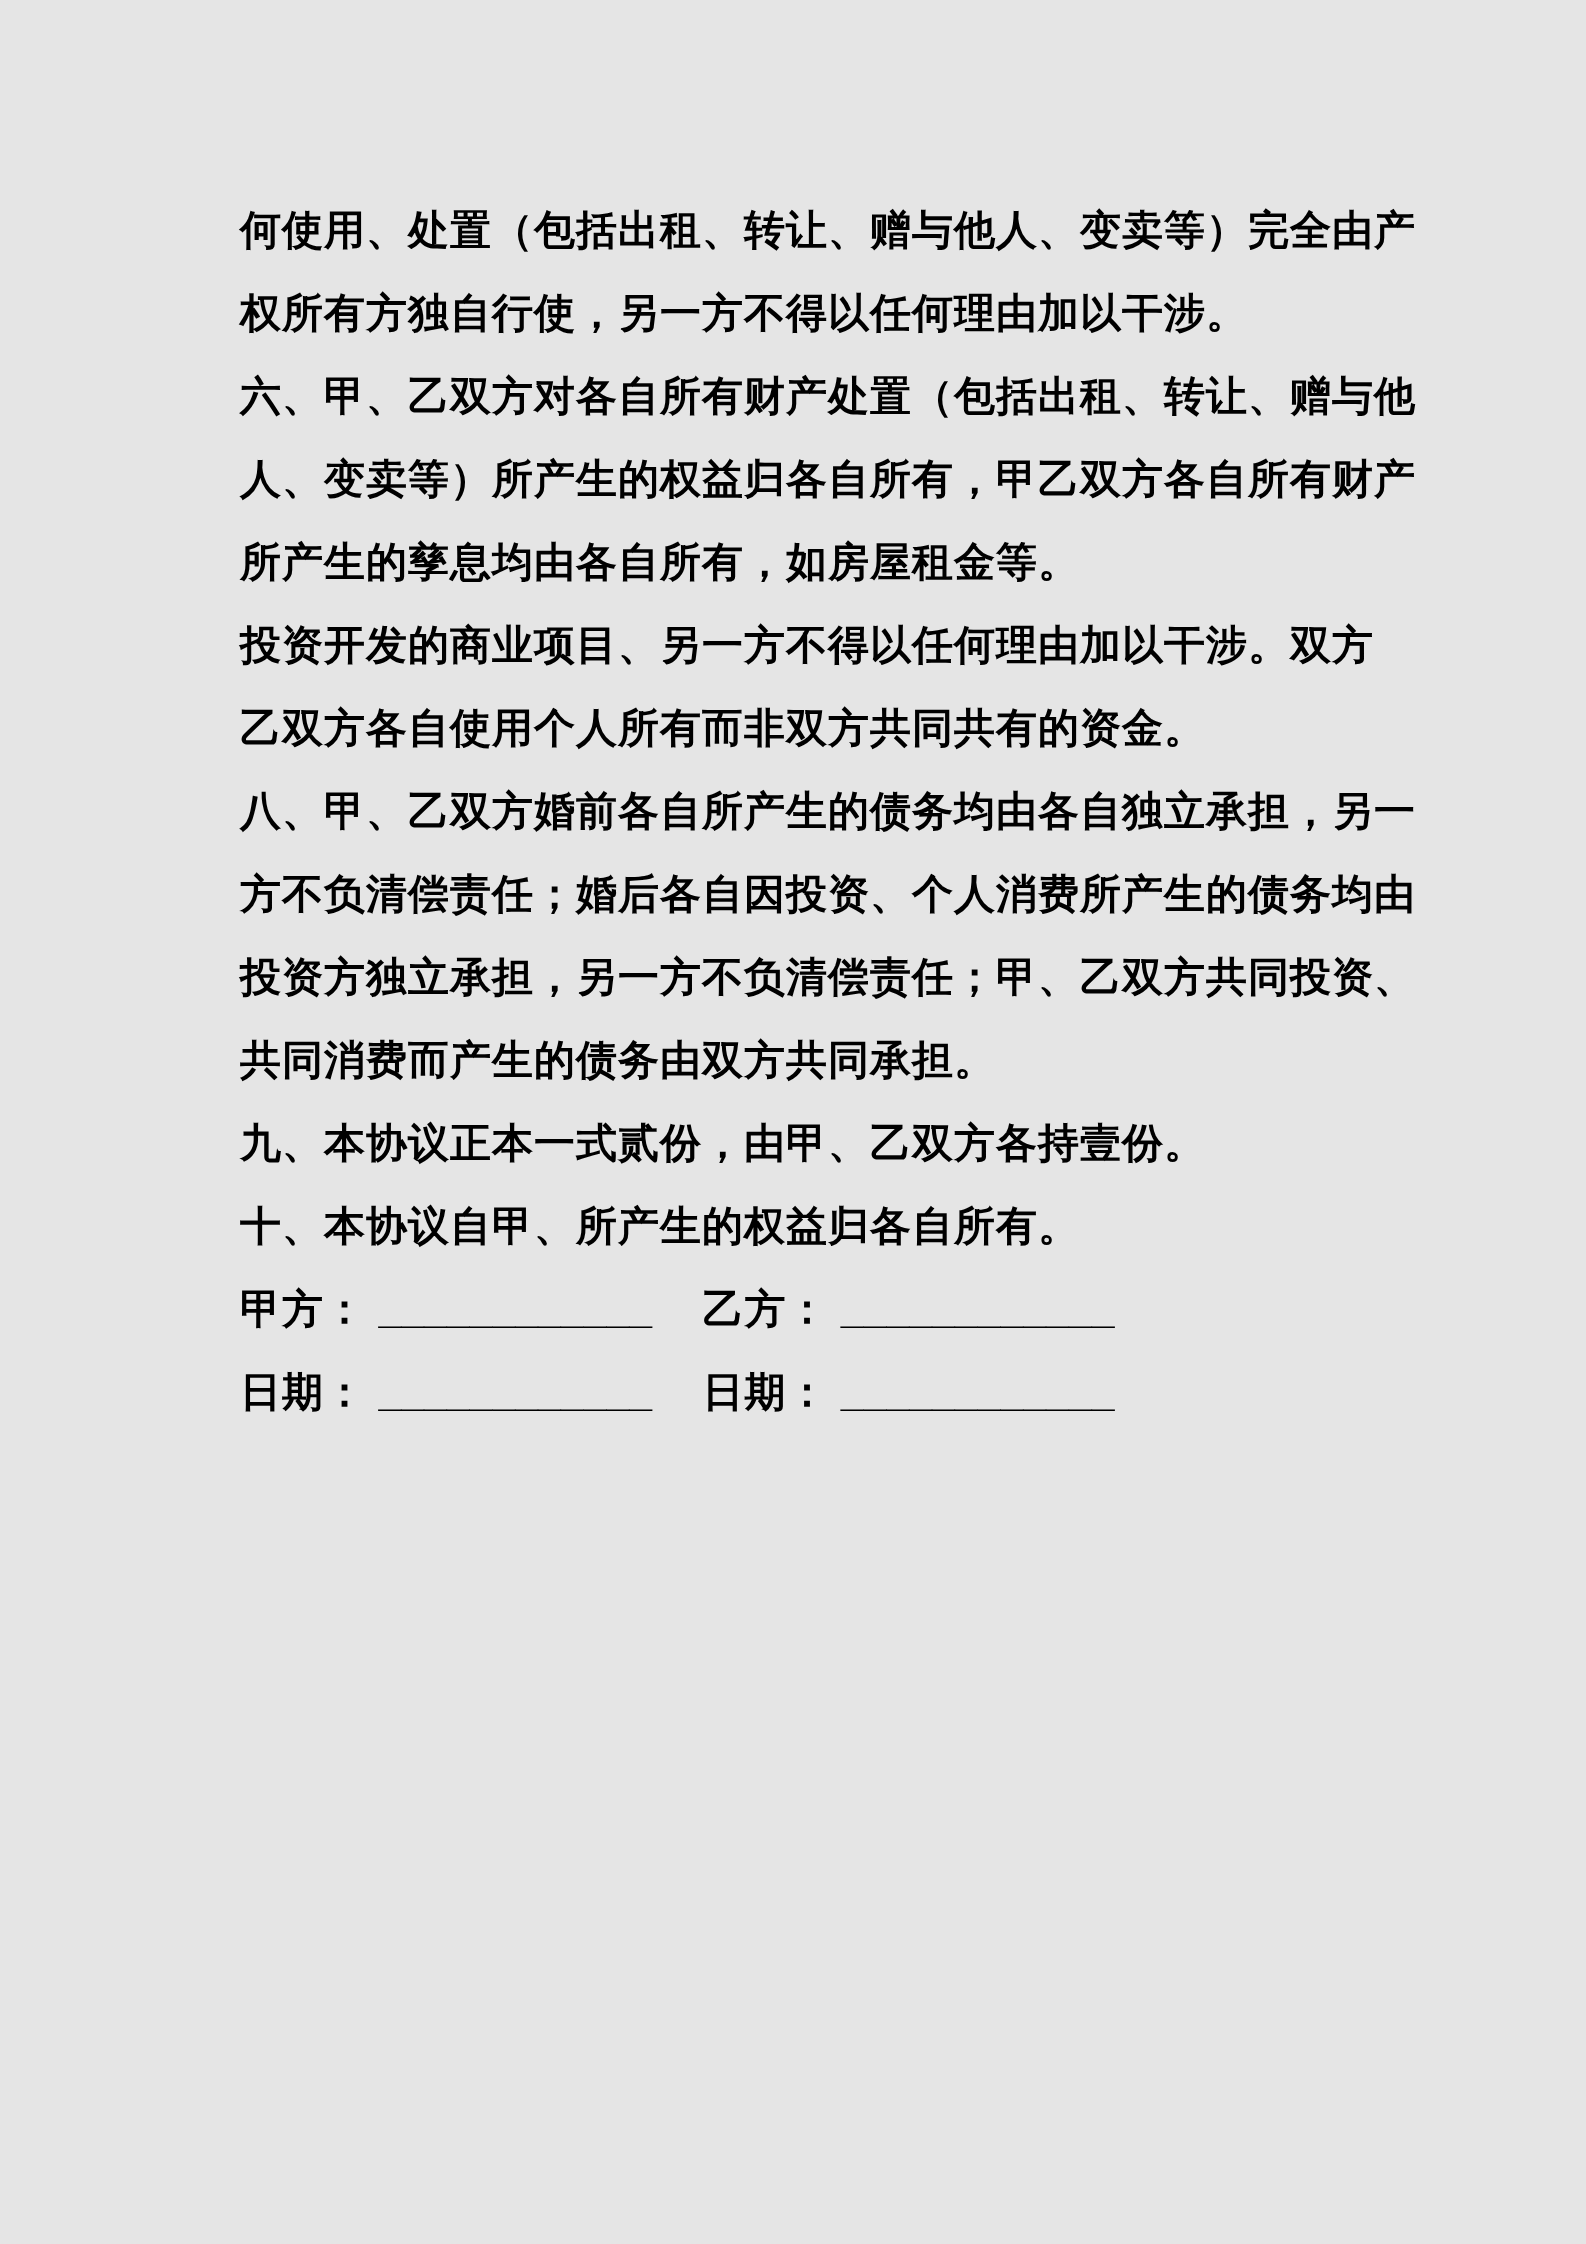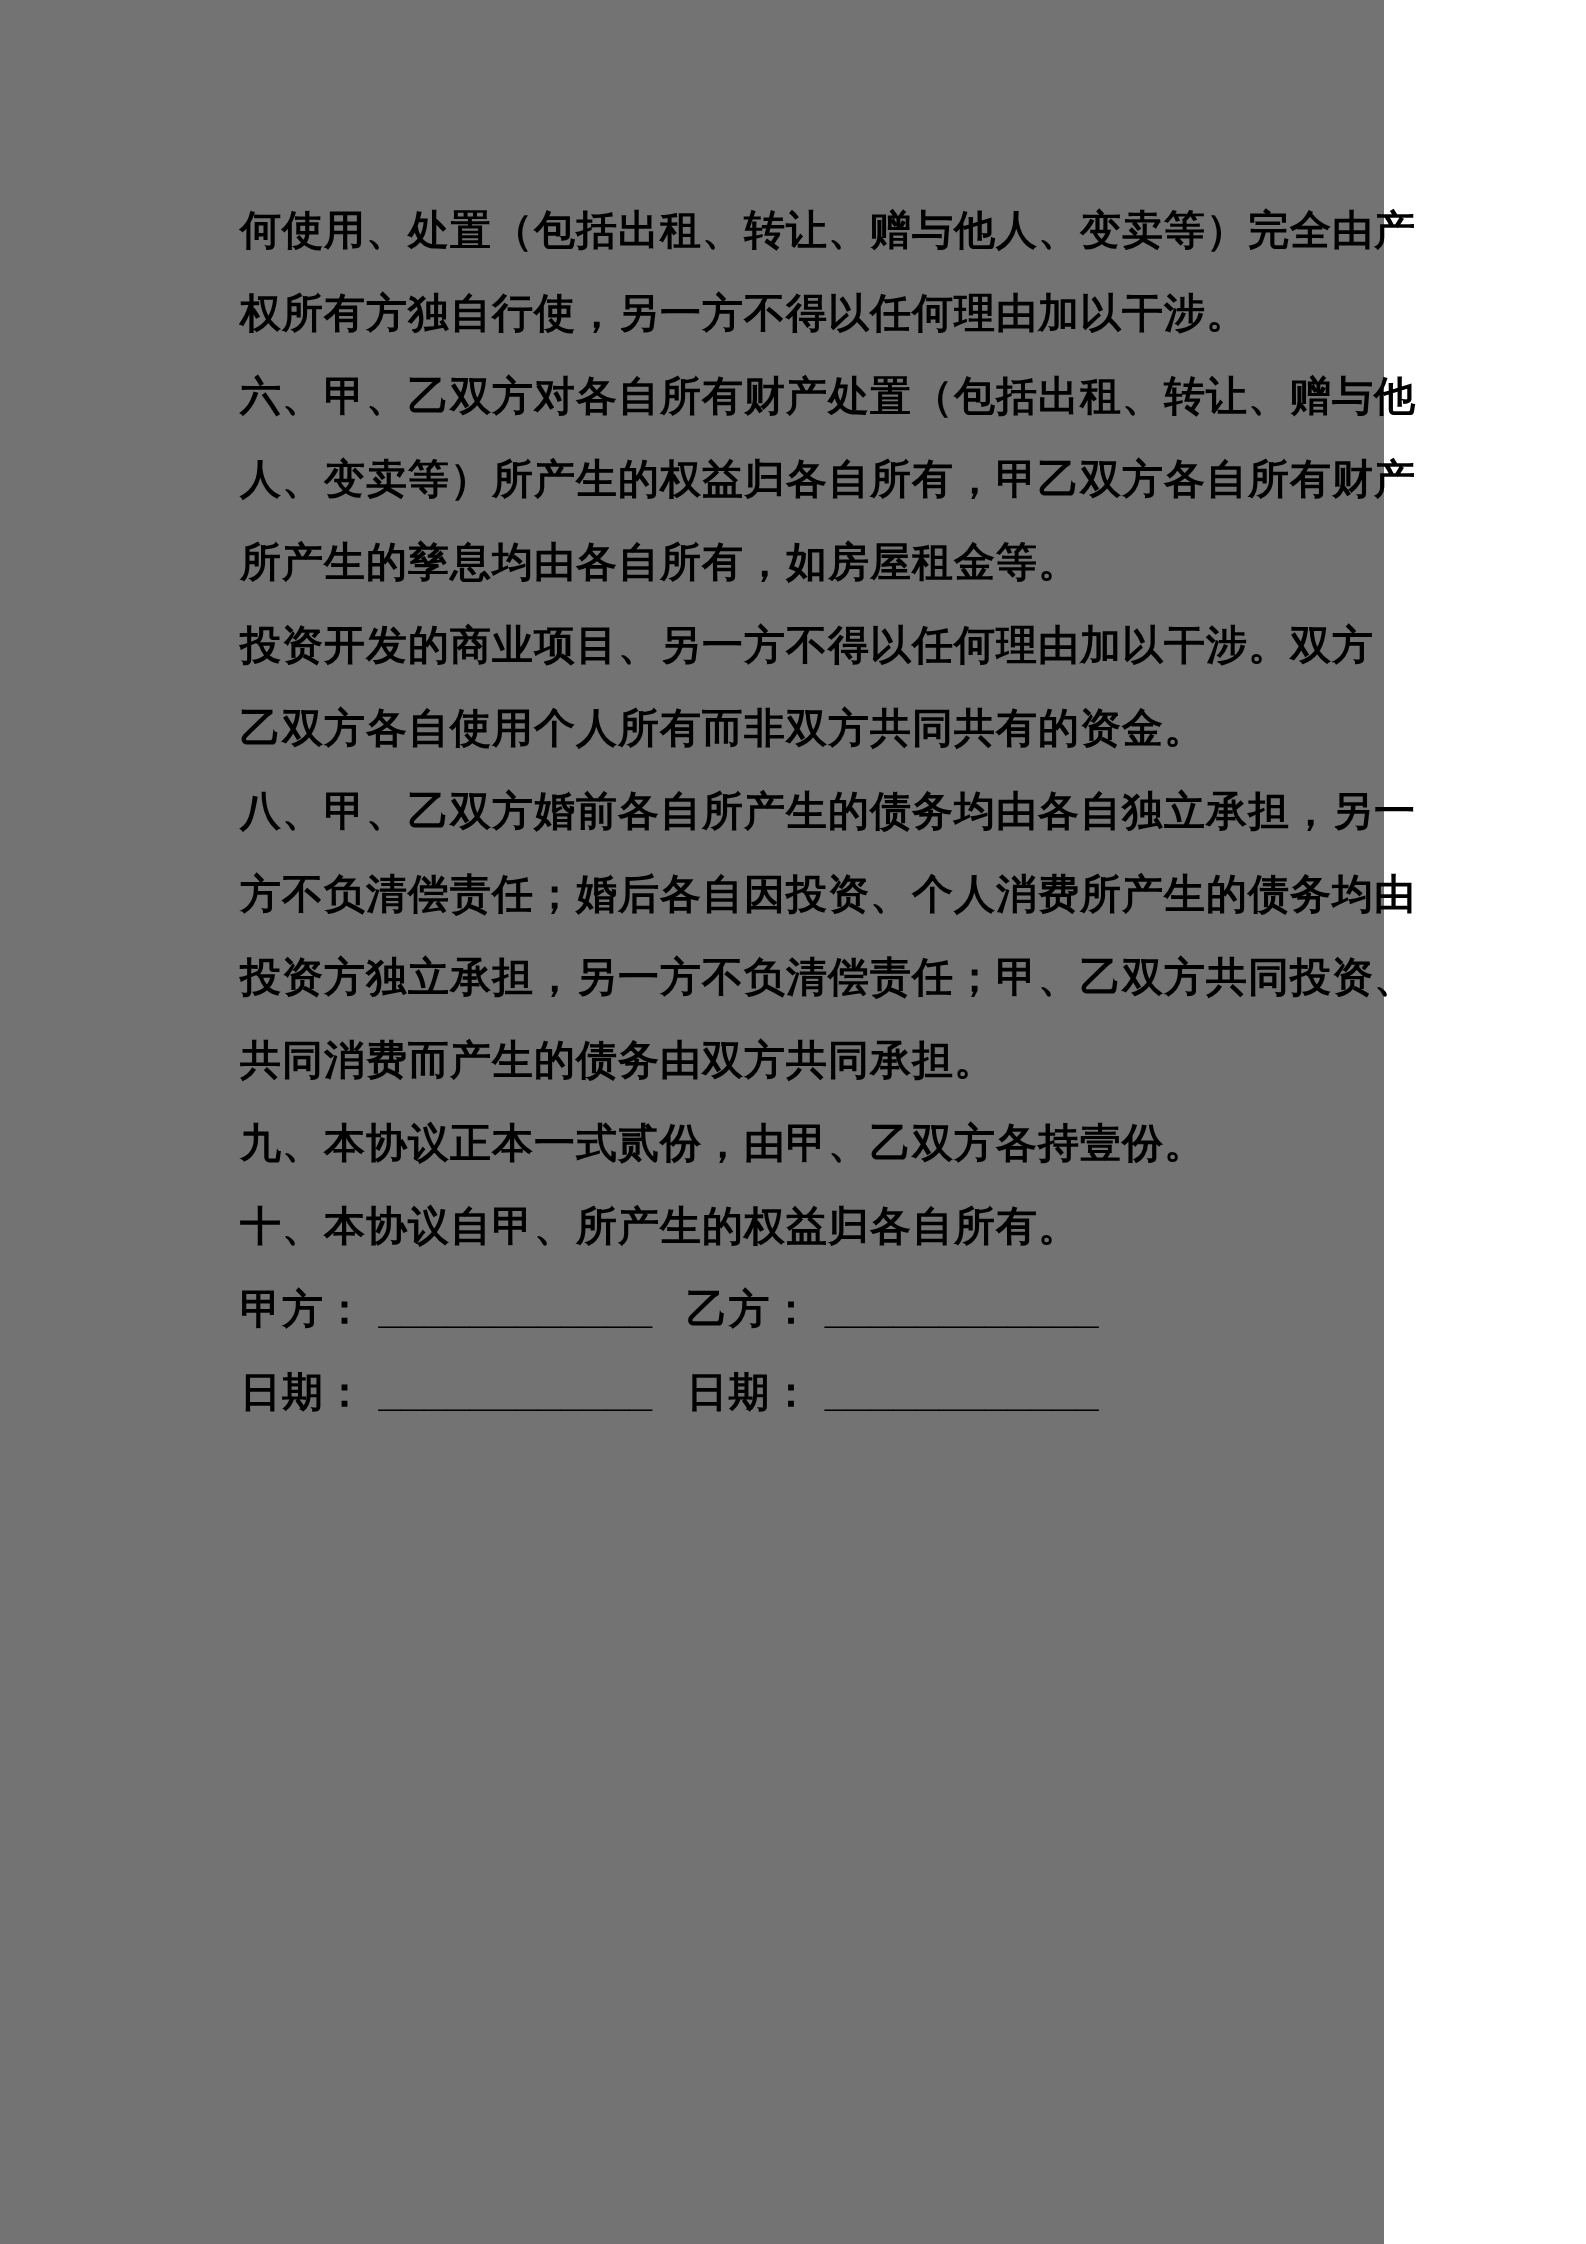--- a/index.html
+++ b/index.html
@@ -11,23 +11,23 @@
     width: 1586px;
     height: 2244px;
     position: relative;
     overflow: hidden;
     font-family: "Liberation Sans", sans-serif;
   }
   .page {
     position: absolute;
     left: 0;
     top: 0;
-    width: 1384px;
+    width: 1586px;
     height: 2244px;
-    background: #737373;
+    background: #e5e5e5;
   }
   .doc {
     position: absolute;
     left: 240px;
     top: 189px;
     width: 1230px;
   }
   .line {
     font-size: 41px;
     font-weight: 700;
@@ -37,21 +37,21 @@
     white-space: nowrap;
   }
   .sig-row .label {
     display: inline;
   }
   .sig-row .blank {
     display: inline;
     letter-spacing: 0;
   }
   .sig-row .col2 {
-    margin-left: 22px;
+    margin-left: 38px;
   }
 </style>
 </head>
 <body>
 
 <div class="page">
   <div class="doc">
 
     <div class="line">何使用、处置（包括出租、转让、赠与他人、变卖等）完全由产</div>
     <div class="line">权所有方独自行使，另一方不得以任何理由加以干涉。</div>

